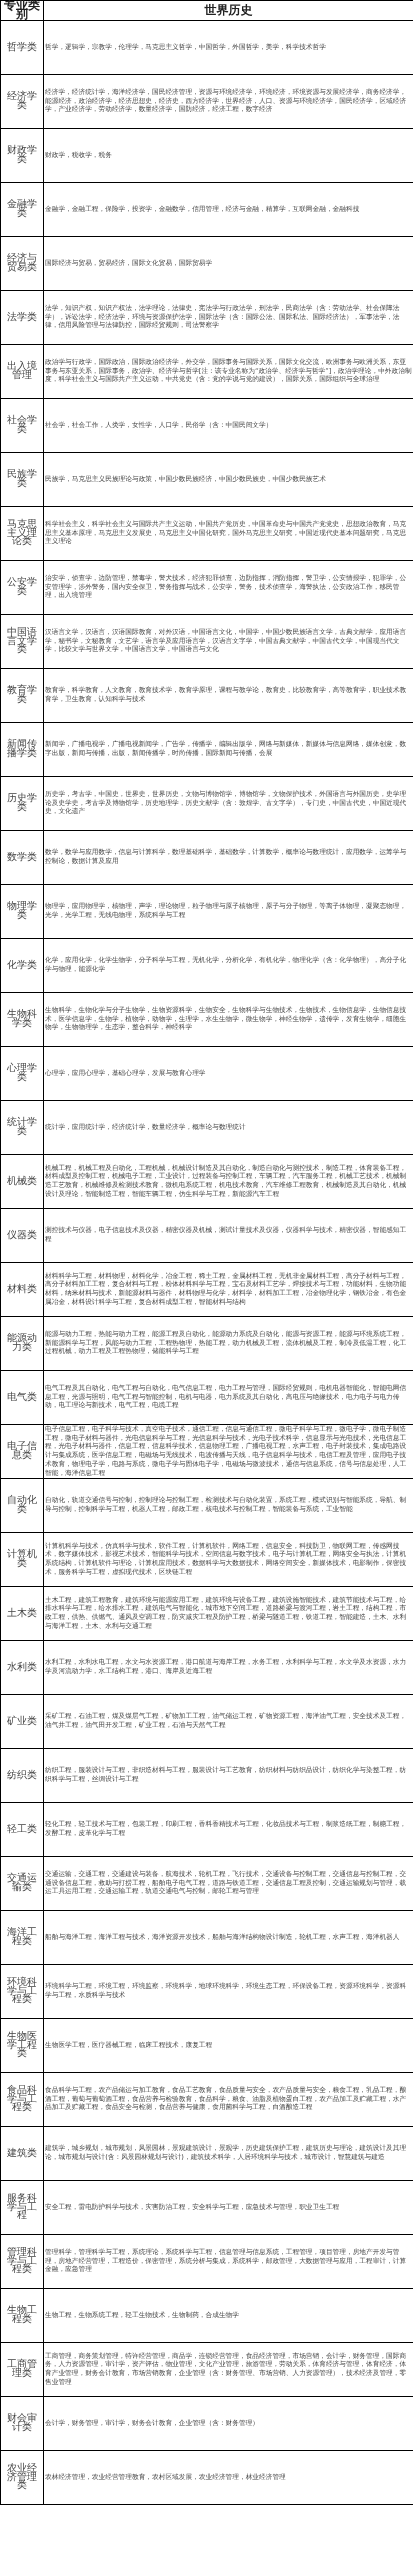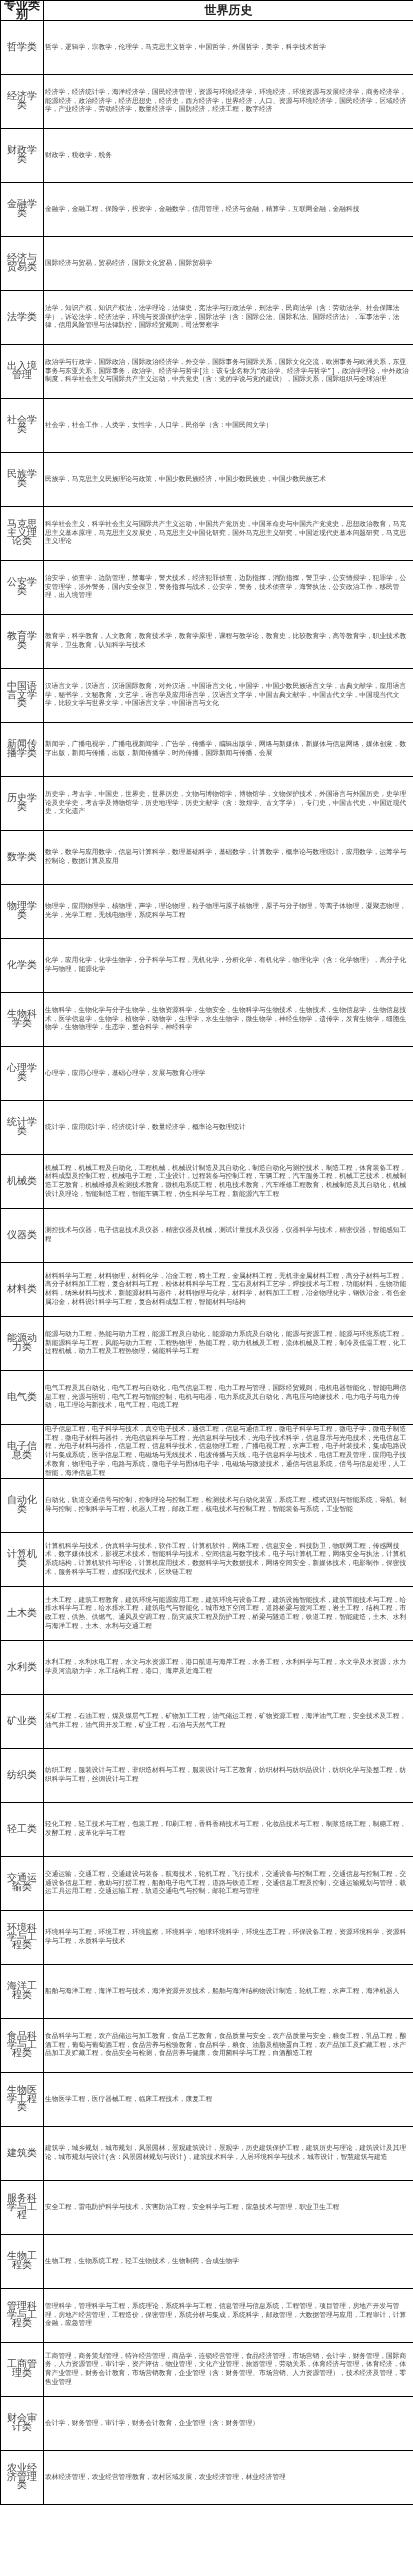--- a/index.html
+++ b/index.html
@@ -33,21 +33,20 @@
     line-height: 8.8px;
     padding: 0 2.1px;
   }
   td.majors {
     text-align: left;
     font-size: 6.7px;
     color: #444;
     line-height: 8.8px;
     padding: 0 1px;
     letter-spacing: 0px;
-    font-family: Liberation Mono, monospace;
   }
 </style>
 </head>
 <body>
 
 <table class="major-table">
   <colgroup>
       <col class="c1">
       <col class="c2">
     </colgroup>
@@ -107,30 +106,30 @@
     <td class="cat">马克思主义理论类</td>
     <td class="majors">科学社会主义，科学社会主义与国际共产主义运动，中国共产党历史，中国革命史与中国共产党党史，思想政治教育，马克思主义基本原理，马克思主义发展史，马克思主义中国化研究，国外马克思主义研究，中国近现代史基本问题研究，马克思主义理论</td>
   </tr>
 
   <tr class="data-row">
     <td class="cat">公安学类</td>
     <td class="majors">治安学，侦查学，边防管理，禁毒学，警犬技术，经济犯罪侦查，边防指挥，消防指挥，警卫学，公安情报学，犯罪学，公安管理学，涉外警务，国内安全保卫，警务指挥与战术，公安学，警务，技术侦查学，海警执法，公安政治工作，移民管理，出入境管理</td>
   </tr>
 
   <tr class="data-row">
+    <td class="cat">中国语言文学类</td>
+    <td class="majors">汉语言文学，汉语言，汉语国际教育，对外汉语，中国语言文化，中国学，中国少数民族语言文学，古典文献学，应用语言学，秘书学，文秘教育，文艺学，语言学及应用语言学，汉语言文字学，中国古典文献学，中国古代文学，中国现当代文学，比较文学与世界文学，中国语言文学，中国语言与文化</td>
+  </tr>
+
+  <tr class="data-row">
     <td class="cat">教育学类</td>
     <td class="majors">教育学，科学教育，人文教育，教育技术学，教育学原理，课程与教学论，教育史，比较教育学，高等教育学，职业技术教育学，卫生教育，认知科学与技术</td>
   </tr>
 
   <tr class="data-row">
-    <td class="cat">中国语言文学类</td>
-    <td class="majors">汉语言文学，汉语言，汉语国际教育，对外汉语，中国语言文化，中国学，中国少数民族语言文学，古典文献学，应用语言学，秘书学，文秘教育，文艺学，语言学及应用语言学，汉语言文字学，中国古典文献学，中国古代文学，中国现当代文学，比较文学与世界文学，中国语言文学，中国语言与文化</td>
-  </tr>
-
-  <tr class="data-row">
     <td class="cat">新闻传播学类</td>
     <td class="majors">新闻学，广播电视学，广播电视新闻学，广告学，传播学，编辑出版学，网络与新媒体，新媒体与信息网络，媒体创意，数字出版，新闻与传播，出版，新闻传播学，时尚传播，国际新闻与传播，会展</td>
   </tr>
 
   <tr class="data-row">
     <td class="cat">历史学类</td>
     <td class="majors">历史学，考古学，中国史，世界史，世界历史，文物与博物馆学，博物馆学，文物保护技术，外国语言与外国历史，史学理论及史学史，考古学及博物馆学，历史地理学，历史文献学（含：敦煌学、古文字学），专门史，中国古代史，中国近现代史，文化遗产</td>
   </tr>
 
   <tr class="data-row">
@@ -229,60 +228,60 @@
     <td class="cat">轻工类</td>
     <td class="majors">轻化工程，轻工技术与工程，包装工程，印刷工程，香料香精技术与工程，化妆品技术与工程，制浆造纸工程，制糖工程，发酵工程，皮革化学与工程</td>
   </tr>
 
   <tr class="data-row">
     <td class="cat">交通运输类</td>
     <td class="majors">交通运输，交通工程，交通建设与装备，航海技术，轮机工程，飞行技术，交通设备与控制工程，交通信息与控制工程，交通设备信息工程，救助与打捞工程，船舶电子电气工程，道路与铁道工程，交通信息工程及控制，交通运输规划与管理，载运工具运用工程，交通运输工程，轨道交通电气与控制，邮轮工程与管理</td>
   </tr>
 
   <tr class="data-row">
+    <td class="cat">海洋工程类</td>
+    <td class="majors">船舶与海洋工程，海洋工程与技术，海洋资源开发技术，船舶与海洋结构物设计制造，轮机工程，水声工程，海洋机器人</td>
+  </tr>
+
+  <tr class="data-row">
     <td class="cat">环境科学与工程类</td>
     <td class="majors">环境科学与工程，环境工程，环境监察，环境科学，地球环境科学，环境生态工程，环保设备工程，资源环境科学，资源科学与工程，水质科学与技术</td>
   </tr>
 
   <tr class="data-row">
-    <td class="cat">海洋工程类</td>
-    <td class="majors">船舶与海洋工程，海洋工程与技术，海洋资源开发技术，船舶与海洋结构物设计制造，轮机工程，水声工程，海洋机器人</td>
+    <td class="cat">生物医学工程类</td>
+    <td class="majors">生物医学工程，医疗器械工程，临床工程技术，康复工程</td>
   </tr>
 
   <tr class="data-row">
     <td class="cat">食品科学与工程类</td>
     <td class="majors">食品科学与工程，农产品储运与加工教育，食品工艺教育，食品质量与安全，农产品质量与安全，粮食工程，乳品工程，酿酒工程，葡萄与葡萄酒工程，食品营养与检验教育，食品科学，粮食、油脂及植物蛋白工程，农产品加工及贮藏工程，水产品加工及贮藏工程，食品安全与检测，食品营养与健康，食用菌科学与工程，白酒酿造工程</td>
   </tr>
 
   <tr class="data-row">
-    <td class="cat">生物医学工程类</td>
-    <td class="majors">生物医学工程，医疗器械工程，临床工程技术，康复工程</td>
-  </tr>
-
-  <tr class="data-row">
     <td class="cat">建筑类</td>
     <td class="majors">建筑学，城乡规划，城市规划，风景园林，景观建筑设计，景观学，历史建筑保护工程，建筑历史与理论，建筑设计及其理论，城市规划与设计(含：风景园林规划与设计)，建筑技术科学，人居环境科学与技术，城市设计，智慧建筑与建造</td>
   </tr>
 
   <tr class="data-row">
     <td class="cat">服务科学与工程</td>
     <td class="majors">安全工程，雷电防护科学与技术，灾害防治工程，安全科学与工程，应急技术与管理，职业卫生工程</td>
   </tr>
 
   <tr class="data-row">
+    <td class="cat">管理科学与工程类</td>
+    <td class="majors">管理科学，管理科学与工程，系统理论，系统科学与工程，信息管理与信息系统，工程管理，项目管理，房地产开发与管理，房地产经营管理，工程造价，保密管理，系统分析与集成，系统科学，邮政管理，大数据管理与应用，工程审计，计算金融，应急管理</td>
+  </tr>
+
+  <tr class="data-row">
     <td class="cat">生物工程类</td>
     <td class="majors">生物工程，生物系统工程，轻工生物技术，生物制药，合成生物学</td>
   </tr>
 
   <tr class="data-row">
-    <td class="cat">管理科学与工程类</td>
-    <td class="majors">管理科学，管理科学与工程，系统理论，系统科学与工程，信息管理与信息系统，工程管理，项目管理，房地产开发与管理，房地产经营管理，工程造价，保密管理，系统分析与集成，系统科学，邮政管理，大数据管理与应用，工程审计，计算金融，应急管理</td>
-  </tr>
-
-  <tr class="data-row">
     <td class="cat">工商管理类</td>
     <td class="majors">工商管理，商务策划管理，特许经营管理，商品学，连锁经营管理，食品经济管理，市场营销，会计学，财务管理，国际商务，人力资源管理，审计学，资产评估，物业管理，文化产业管理，旅游管理，劳动关系，体育经济与管理，体育经济，体育产业管理，财务会计教育，市场营销教育，企业管理（含：财务管理、市场营销、人力资源管理），技术经济及管理，零售业管理</td>
   </tr>
 
   <tr class="data-row">
     <td class="cat">财会审计类</td>
     <td class="majors">会计学，财务管理，审计学，财务会计教育，企业管理（含：财务管理）</td>
   </tr>
 
   <tr class="data-row">

